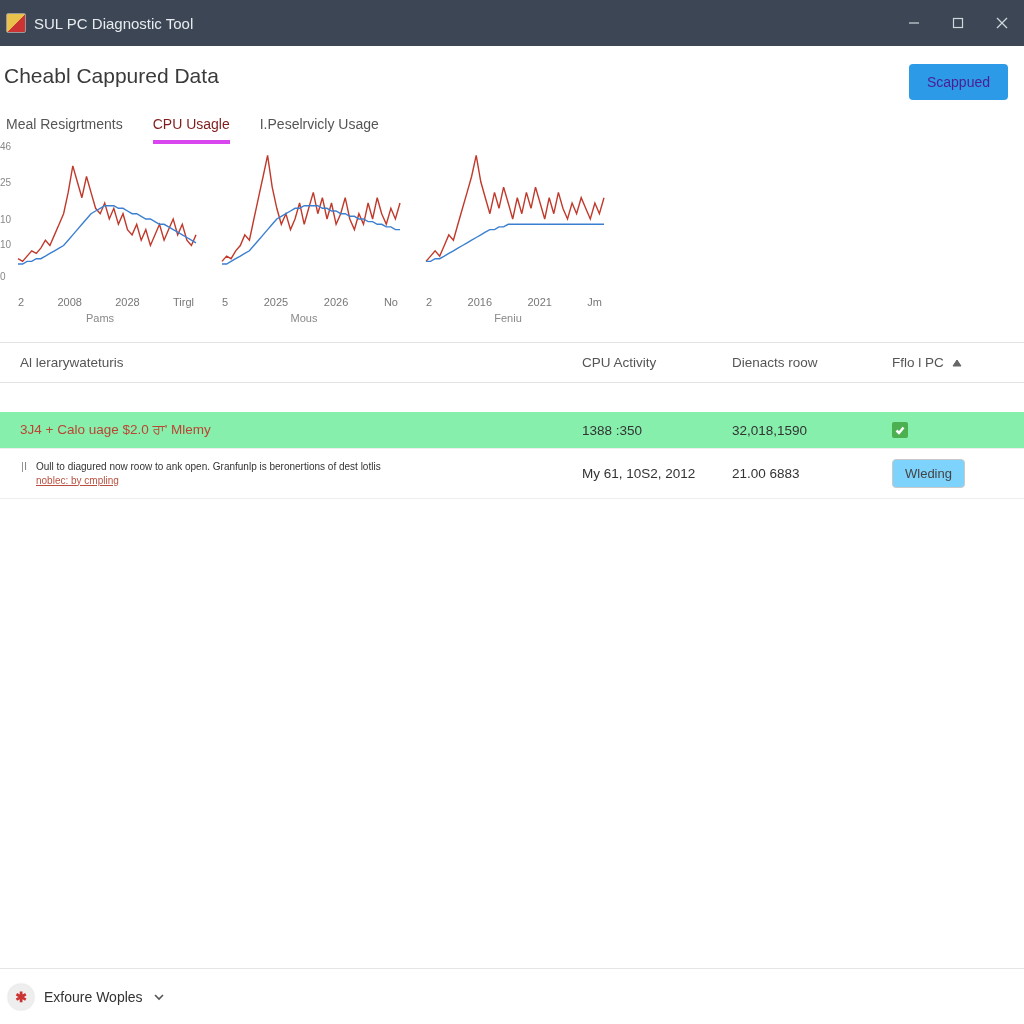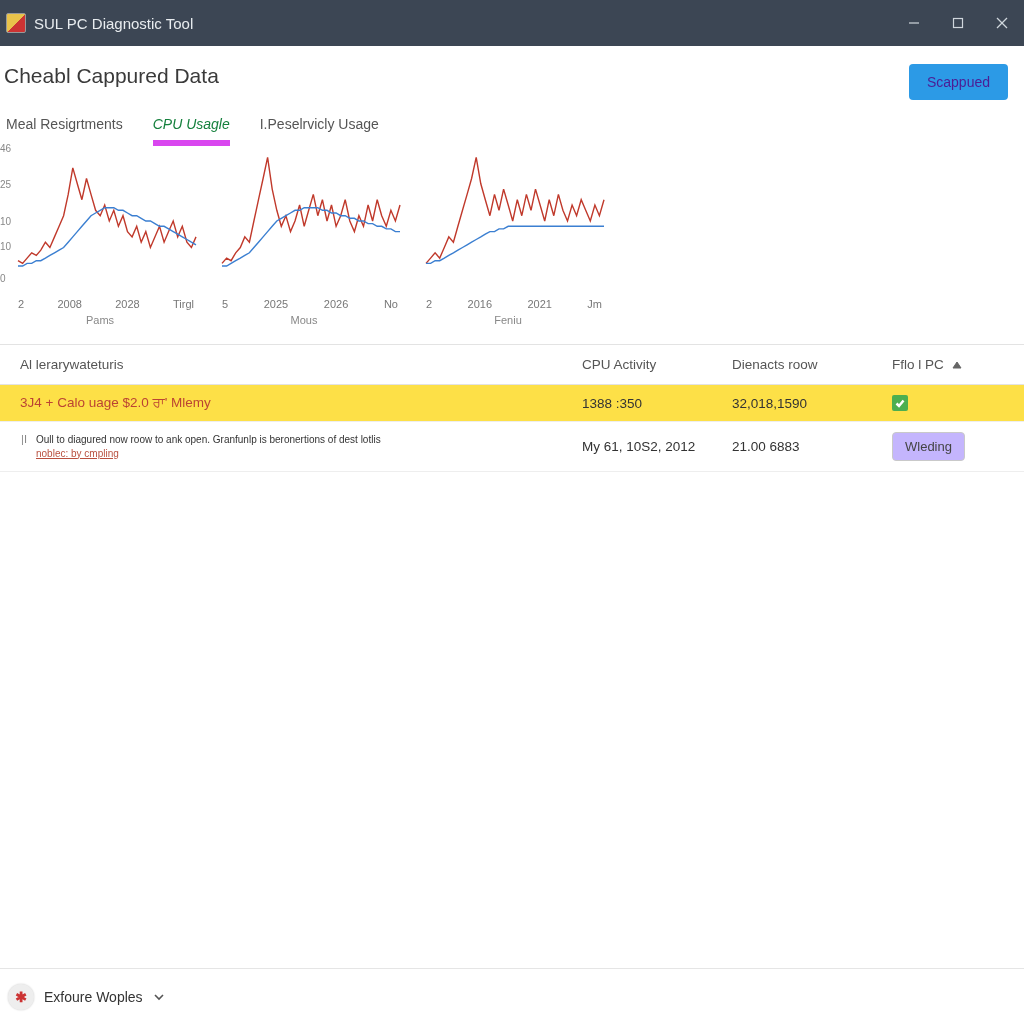--- a/index.html
+++ b/index.html
@@ -12,45 +12,45 @@
   .winbtn { width:44px; height:46px; display:flex; align-items:center; justify-content:center; color:#cfd6dc; }
   .winbtn svg { width:12px; height:12px; stroke:#cfd6dc; stroke-width:1.2; fill:none; }
   
   .header { display:flex; padding: 18px 16px 6px 4px; }
   .page-title { font-size:21px; color:#3a3a3a; font-weight:400; }
   .header .flex { flex:1; }
   .btn-primary { background:#2c9ae6; color:#4c1d95; border:none; border-radius:4px; padding:10px 18px; font-size:14px; }
   
   .tabs { display:flex; gap:30px; padding-left:6px; margin-top:4px; }
   .tab { font-size:14px; color:#555; padding:6px 0 8px 0; }
-  .tab.active { color:#15803d; border-bottom:6px solid #d946ef;font-style:italic; }
+  .tab.active { color:#7f1d1d; border-bottom:4px solid #d946ef; }
   
   .charts { display:flex; gap:4px; padding:2px 0 8px 0; }
   .chart { width:200px; }
   .chart .plot { position:relative; width:200px; height:150px; }
   .chart .plot svg { position:absolute; inset:0; }
   .yaxis { position:absolute; left:0; top:0; height:130px; width:18px; }
   .ytick { position:absolute; left:0; font-size:10px; color:#888; transform:translateY(-50%); }
   .xaxis { display:flex; justify-content:space-between; font-size:11px; color:#777; padding:0 6px 0 18px; }
   .xtitle { text-align:center; font-size:11px; color:#888; margin-top:4px; }
   
   .table { border-top:1px solid #e3e3e3; margin-top:10px; }
   .thead, .trow { display:grid; grid-template-columns: 1fr 150px 160px 96px 28px; align-items:center; font-size:13.5px; }
   .thead { color:#555; padding:12px 8px 12px 20px; border-bottom:1px solid #e3e3e3; }
   .thead .sort svg { width:10px; height:10px; stroke:#666; fill:#666; margin-left:4px; vertical-align:middle; }
   .trow { padding:10px 8px 10px 20px; border-bottom:1px solid #eee; }
-  .trow.hl { background:#fde047; }
+  .trow.hl { background:#86efac;margin-top:29px; }
   .cell-prim { color:#b43; font-size:13.5px; }
   .cell-desc { color:#333; font-size:10px; line-height:1.35; }
   .cell-desc .link { color:#b9503f; text-decoration:underline; }
   .leftcol { display:flex; align-items:flex-start; gap:8px; }
   .rowicon { width:8px; color:#888; font-size:11px; display:flex; align-items:center; justify-content:center; }
   .check { width:16px; height:16px; background:#4caf50; border-radius:2px; display:inline-flex; align-items:center; justify-content:center; }
   .check svg { width:10px; height:10px; stroke:#fff; stroke-width:2.5; fill:none; }
-  .btn-outline { border:1px solid #c9c9c9; background:#c4b5fd; color:#444; border-radius:4px; padding:6px 12px; font-size:13px; }
+  .btn-outline { border:1px solid #c9c9c9; background:#7dd3fc; color:#444; border-radius:4px; padding:6px 12px; font-size:13px; }
   
   .footer { position:absolute; left:0; right:0; bottom:0; height:56px; border-top:1px solid #e5e5e5; display:flex; align-items:center; padding-left:8px; gap:10px; font-size:14px; color:#333; background:#fff; }
   .footer .circ { width:26px; height:26px; border-radius:50%; background:#eee; display:flex; align-items:center; justify-content:center; color:#c33; font-weight:bold; box-shadow:0 0 2px rgba(0,0,0,.2); }
   .footer .chev { width:12px; height:12px; stroke:#555; fill:none; stroke-width:1.6; }
   .content { position:relative; height:calc(1024px - 46px - 56px); overflow:hidden; }
 </style>
 </head>
 <body>
 
 <div class="titlebar">

